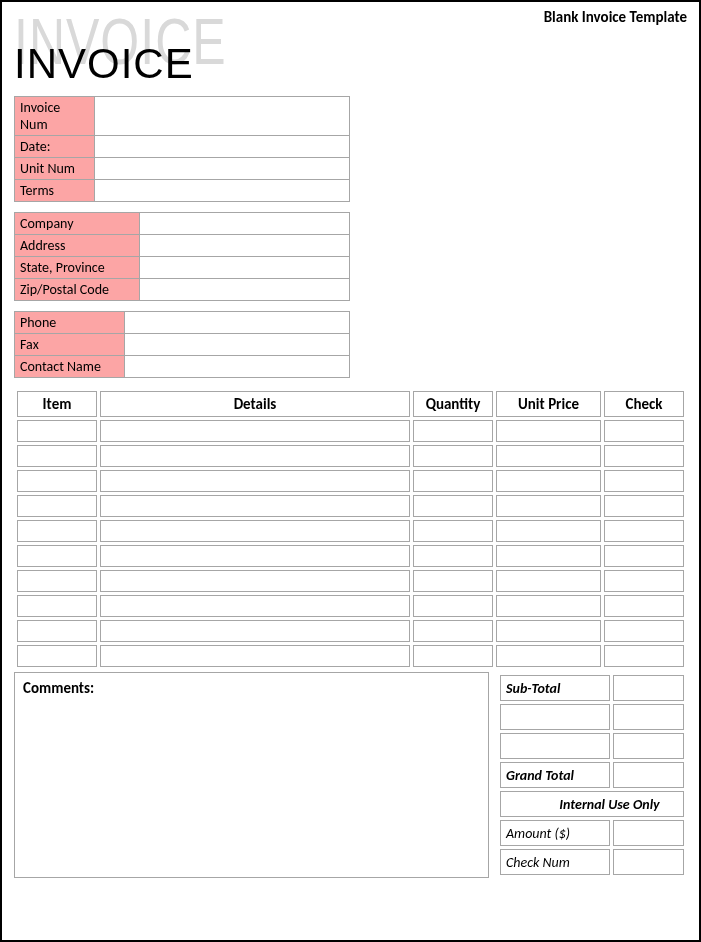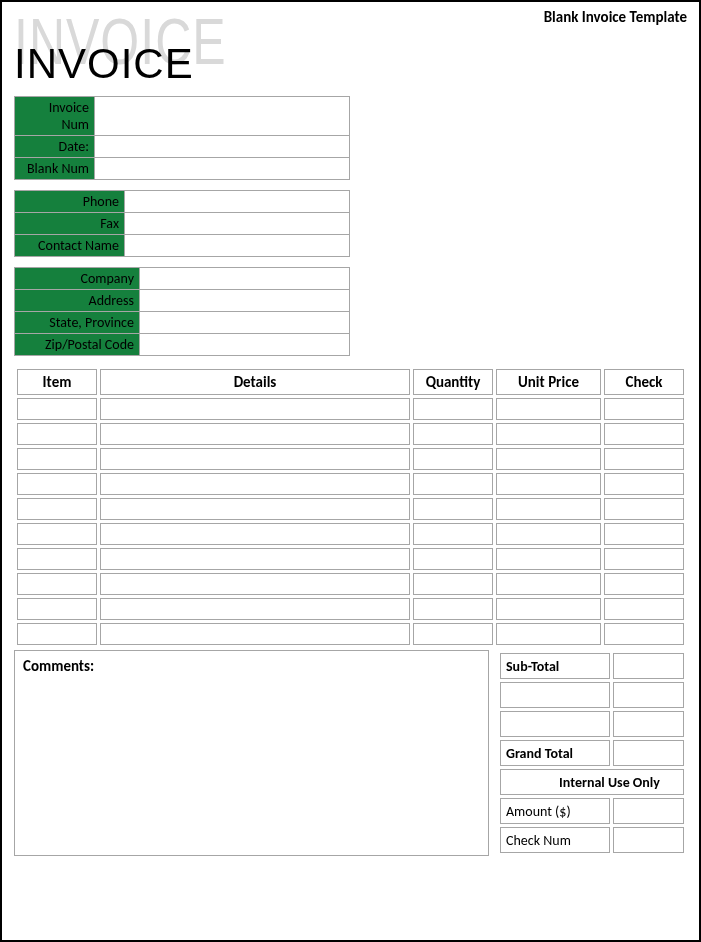--- a/index.html
+++ b/index.html
@@ -55,21 +55,21 @@
   .kv-table {
     border-collapse: collapse;
   }
   .kv-table td {
     border: 1px solid #a6a6a6;
     font-size: 14px;
     padding: 2px 5px;
     height: 18px;
     box-sizing: border-box;
   }
-  .kv-label { background: #15803d; text-align: right; }
+  .kv-label { background: #fca5a5; }
   .kv-val { background: #fff; }
 
   .items-table {
     border-collapse: separate;
     border-spacing: 3px 3px;
     width: 100%;
     margin-top: 4px;
   }
   .items-table th {
     border: 1px solid #a6a6a6;
@@ -103,20 +103,21 @@
   .totals-table {
     border-collapse: separate;
     border-spacing: 3px 3px;
     width: 100%;
   }
   .totals-table td {
     border: 1px solid #a6a6a6;
     font-size: 14px;
     height: 20px;
     padding: 2px 5px;
+    font-style: italic;
   }
   .totals-table .lbl { font-weight: bold; }
   .totals-table .header-row td {
     font-weight: bold;
     text-align: center;
     padding-left: 40px;
   }
   .totals-table .plain { font-weight: normal; }
 </style>
 </head>
@@ -136,63 +137,67 @@
       <tbody>
           <tr>
         <td class="kv-label" style="width:80px">Invoice Num</td>
         <td class="kv-val" style="width:255px"></td>
       </tr>
       <tr>
         <td class="kv-label">Date:</td>
         <td class="kv-val"></td>
       </tr>
       <tr>
-        <td class="kv-label">Blank Num</td>
+        <td class="kv-label">Unit Num</td>
+        <td class="kv-val"></td>
+      </tr>
+      <tr>
+        <td class="kv-label">Terms</td>
+        <td class="kv-val"></td>
+      </tr>
+    </tbody>
+      </table>
+  </div>
+
+  <div class="block">
+    <table class="kv-table">
+      <tbody>
+          <tr>
+        <td class="kv-label" style="width:125px">Company</td>
+        <td class="kv-val" style="width:210px"></td>
+      </tr>
+      <tr>
+        <td class="kv-label">Address</td>
+        <td class="kv-val"></td>
+      </tr>
+      <tr>
+        <td class="kv-label">State, Province</td>
+        <td class="kv-val"></td>
+      </tr>
+      <tr>
+        <td class="kv-label">Zip/Postal Code</td>
         <td class="kv-val"></td>
       </tr>
     </tbody>
       </table>
   </div>
 
   <div class="block">
     <table class="kv-table">
       <tbody>
           <tr>
         <td class="kv-label" style="width:110px">Phone</td>
         <td class="kv-val" style="width:225px"></td>
       </tr>
       <tr>
         <td class="kv-label">Fax</td>
         <td class="kv-val"></td>
       </tr>
       <tr>
         <td class="kv-label">Contact Name</td>
-        <td class="kv-val"></td>
-      </tr>
-    </tbody>
-      </table>
-  </div>
-
-  <div class="block">
-    <table class="kv-table">
-      <tbody>
-          <tr>
-        <td class="kv-label" style="width:125px">Company</td>
-        <td class="kv-val" style="width:210px"></td>
-      </tr>
-      <tr>
-        <td class="kv-label">Address</td>
-        <td class="kv-val"></td>
-      </tr>
-      <tr>
-        <td class="kv-label">State, Province</td>
-        <td class="kv-val"></td>
-      </tr>
-      <tr>
-        <td class="kv-label">Zip/Postal Code</td>
         <td class="kv-val"></td>
       </tr>
     </tbody>
       </table>
   </div>
 
   <table class="items-table">
     <colgroup>
       <col style="width:80px">
         <col>

